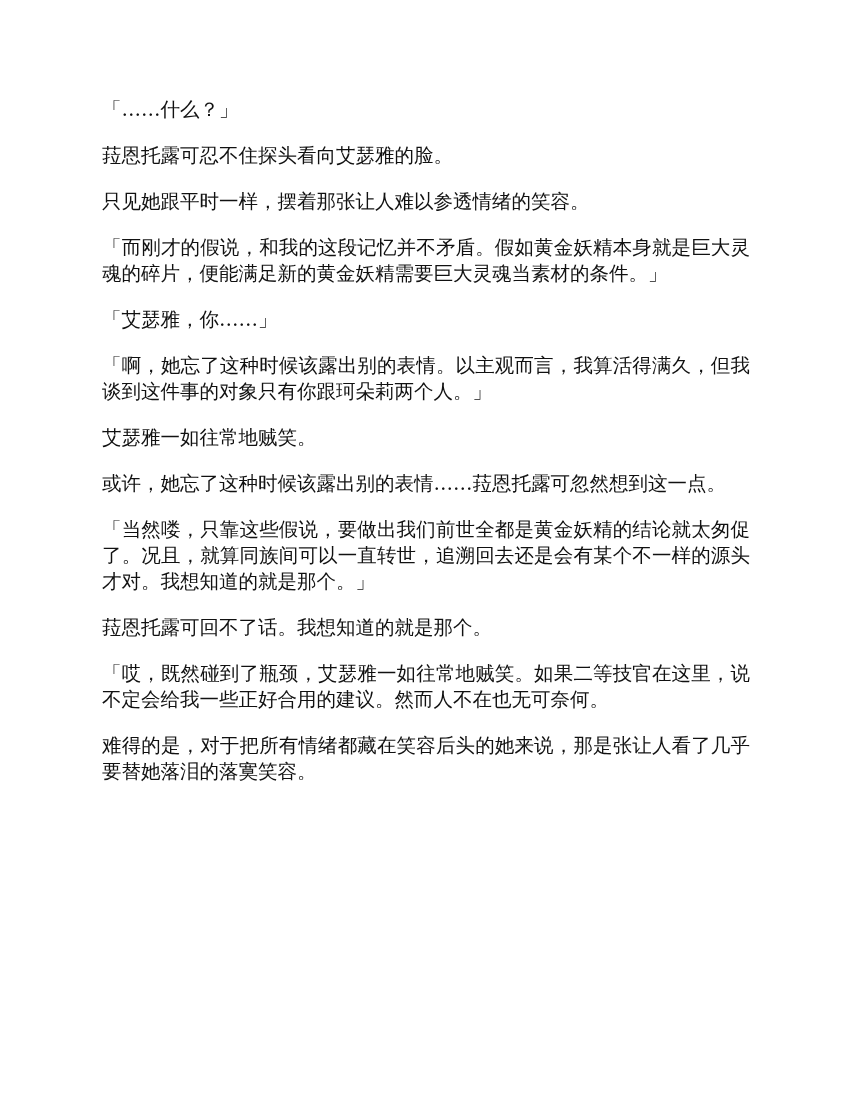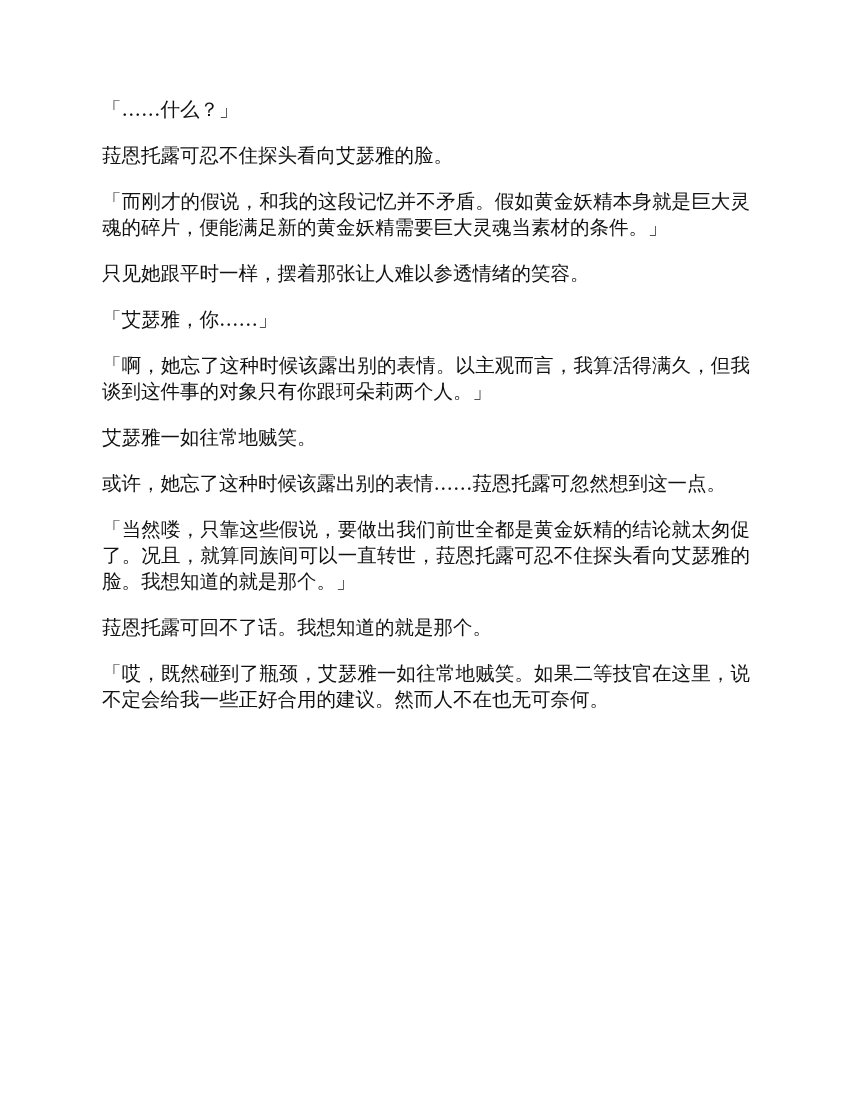--- a/index.html
+++ b/index.html
@@ -29,22 +29,23 @@
       word-break: break-all;
       line-break: anywhere;
     }
   </style>
 </head>
 <body>
 
 <div class="page">
   <p class="para">「……什么？」</p>
   <p class="para">菈恩托露可忍不住探头看向艾瑟雅的脸。</p>
+  <p class="para">只见她跟平时一样，摆着那张让人难以参透情绪的笑容。</p>
   <p class="para">「而刚才的假说，和我的这段记忆并不矛盾。假如黄金妖精本身就是巨大灵魂的碎片，便能满足新的黄金妖精需要巨大灵魂当素材的条件。」</p>
-  <p class="para">只见她跟平时一样，摆着那张让人难以参透情绪的笑容。</p>
   <p class="para">「艾瑟雅，你……」</p>
   <p class="para">「啊，她忘了这种时候该露出别的表情。以主观而言，我算活得满久，但我谈到这件事的对象只有你跟珂朵莉两个人。」</p>
   <p class="para">艾瑟雅一如往常地贼笑。</p>
   <p class="para">或许，她忘了这种时候该露出别的表情……菈恩托露可忽然想到这一点。</p>
-  <p class="para">「当然喽，只靠这些假说，要做出我们前世全都是黄金妖精的结论就太匆促了。况且，就算同族间可以一直转世，菈恩托露可忍不住探头看向艾瑟雅的脸。我想知道的就是那个。」</p>
+  <p class="para">「当然喽，只靠这些假说，要做出我们前世全都是黄金妖精的结论就太匆促了。况且，就算同族间可以一直转世，追溯回去还是会有某个不一样的源头才对。我想知道的就是那个。」</p>
   <p class="para">菈恩托露可回不了话。我想知道的就是那个。</p>
   <p class="para">「哎，既然碰到了瓶颈，艾瑟雅一如往常地贼笑。如果二等技官在这里，说不定会给我一些正好合用的建议。然而人不在也无可奈何。</p>
+  <p class="para">难得的是，对于把所有情绪都藏在笑容后头的她来说，那是张让人看了几乎要替她落泪的落寞笑容。</p>
 </div>
 
 </body></html>

